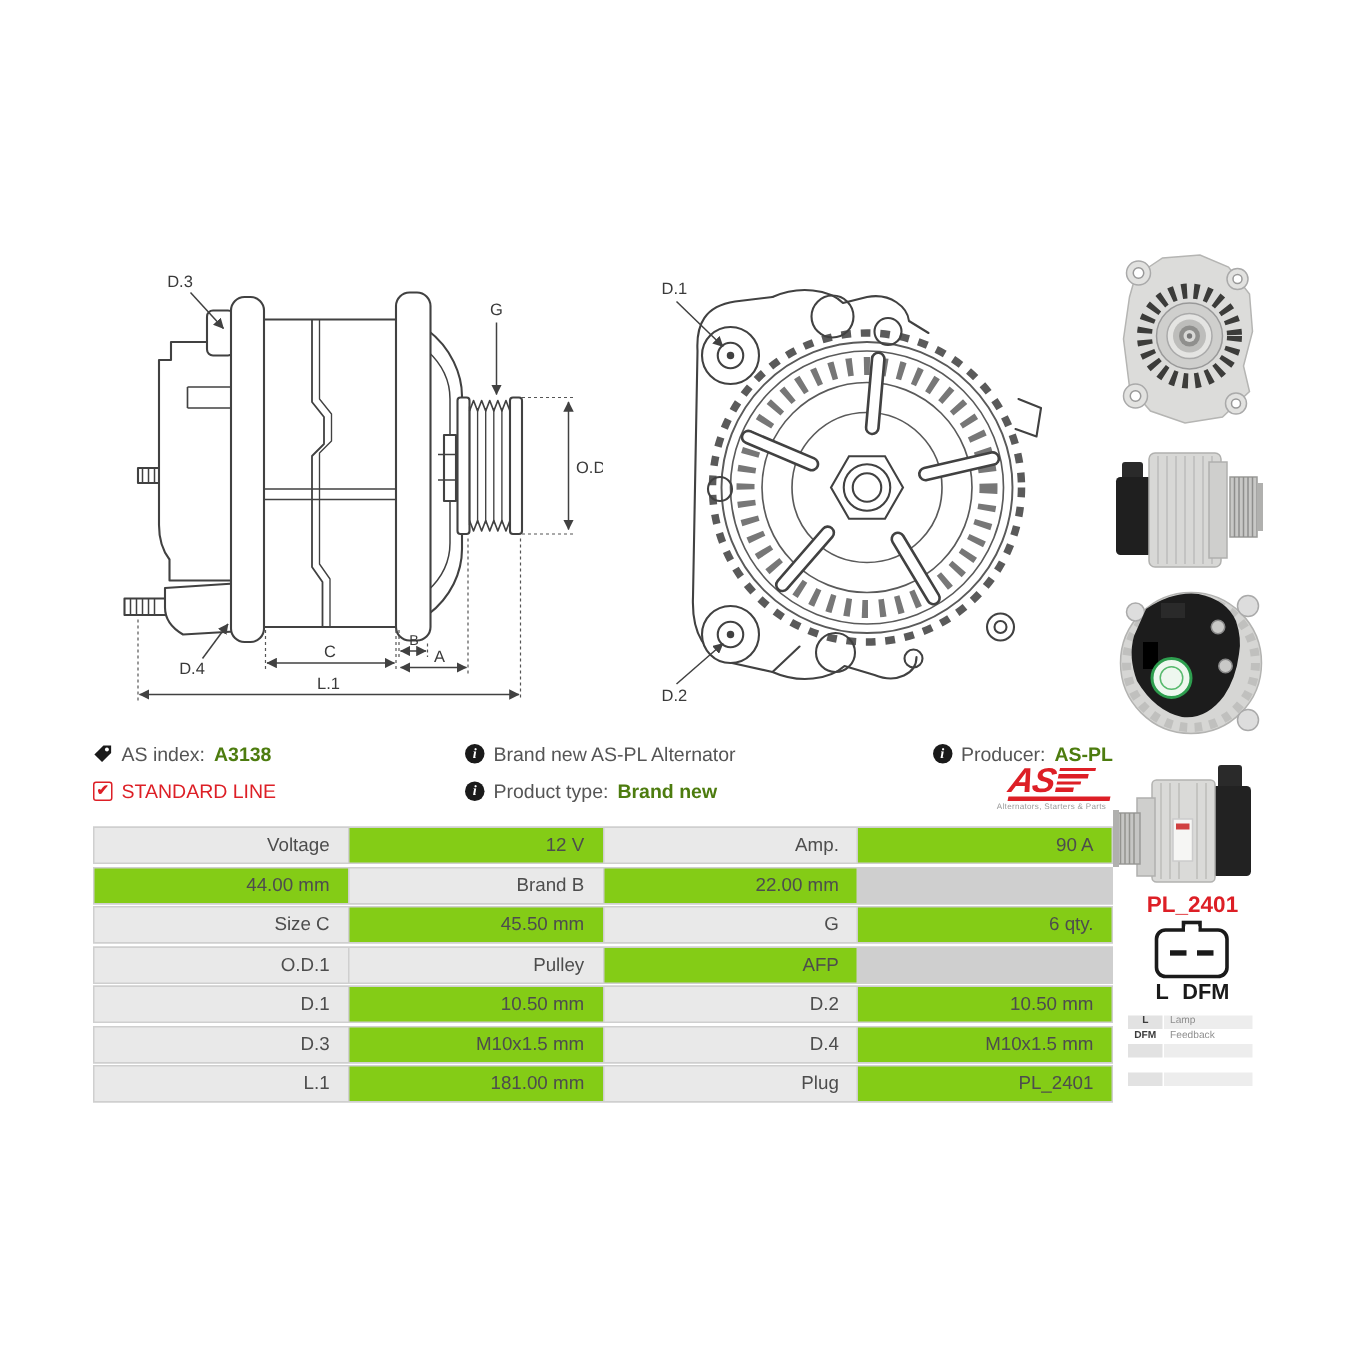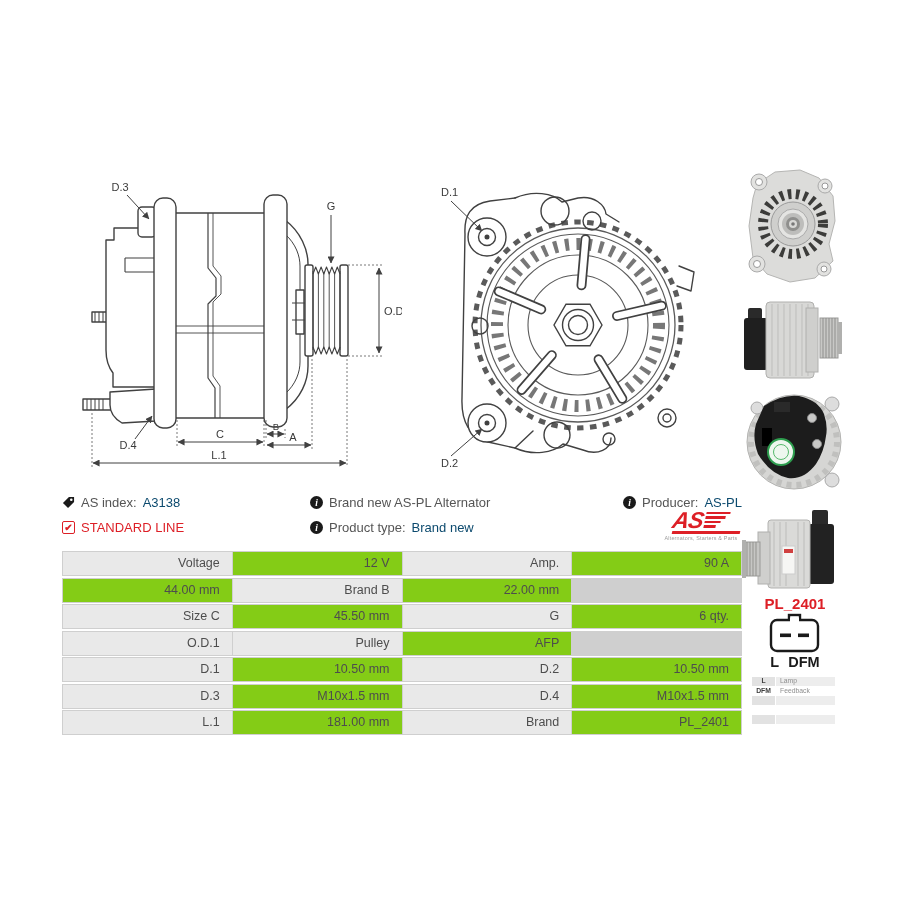--- a/index.html
+++ b/index.html
@@ -3,21 +3,21 @@
 <meta charset="utf-8">
 <style>
   html,body{margin:0;padding:0;background:#fff;}
   #canvas{position:relative;width:900px;height:900px;background:#fff;overflow:hidden;
           font-family:"Liberation Sans", sans-serif;}
   .abs{position:absolute;}
 
   
   .info-group{position:absolute;display:flex;align-items:center;gap:6px;height:17px;
               font-size:13px;color:#555;white-space:nowrap;}
-  .info-group b{color:#0c4a6e;font-weight:normal;}
+  .info-group b{color:#4d7c0f;font-weight:bold;}
   .red-bold{color:#dd1f26;font-weight:normal;}
   .info-icon{display:inline-flex;width:13px;height:13px;border-radius:50%;background:#1a1a1a;
              color:#fff;font-size:9.5px;font-weight:bold;align-items:center;justify-content:center;
              font-family:"Liberation Serif", serif;font-style:italic;flex:0 0 auto;}
   .check-icon{display:inline-flex;width:11px;height:11px;border:1.6px solid #dd1f26;border-radius:2px;
               color:#dd1f26;font-size:10px;font-weight:bold;align-items:center;justify-content:center;
               line-height:1;flex:0 0 auto;}
 
   
   .logo{position:absolute;left:658px;top:510px;width:86px;text-align:center;}
@@ -333,21 +333,21 @@
     <div class="spec-row">
       <div class="spec-cell lbl">D.3</div>
       <div class="spec-cell">M10x1.5 mm</div>
       <div class="spec-cell lbl">D.4</div>
       <div class="spec-cell">M10x1.5 mm</div>
     </div>
 
     <div class="spec-row">
       <div class="spec-cell lbl">L.1</div>
       <div class="spec-cell">181.00 mm</div>
-      <div class="spec-cell lbl">Brand</div>
+      <div class="spec-cell lbl">Plug</div>
       <div class="spec-cell">PL_2401</div>
     </div>
   </div>
 
   <div class="conn-name">PL_2401</div>
 
   <svg class="abs" style="left:767px;top:612px" width="56" height="42" viewBox="0 0 56 42">
     <rect x="22" y="3" width="11" height="9" fill="#fff" stroke="#1a1a1a" stroke-width="2.4"></rect>
     <rect x="4" y="8" width="47" height="31" rx="6" fill="#fff" stroke="#1a1a1a" stroke-width="2.4"></rect>
     <rect x="23" y="5.5" width="9" height="5" fill="#fff"></rect>

